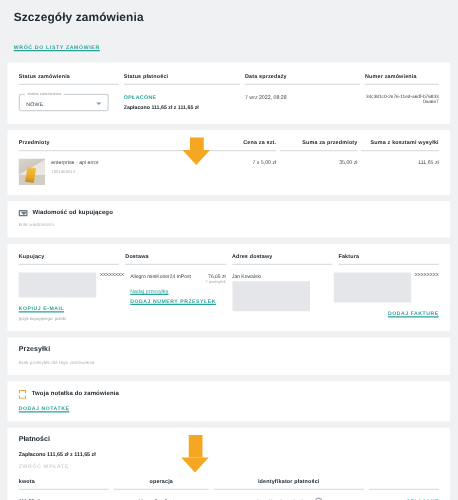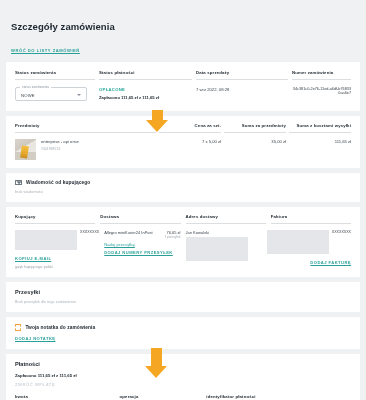--- a/index.html
+++ b/index.html
@@ -28,21 +28,21 @@
   
   .page-head {
     padding: 9px 11px 6px 11px;
     background: #eff1f3;
   }
   .page-title {
     font-size: 9.5px;
     font-weight: bold;
     color: #222b33;
     letter-spacing: 0.1px;
-    margin: 12px 0 6px 0;
+    margin: 0 0 6px 0;
   }
   .back-link {
     font-size: 4.1px;
     color: #2aa198;
     letter-spacing: 0.55px;
     text-transform: uppercase;
     font-weight: bold;
     display: inline-block;
   }
 

